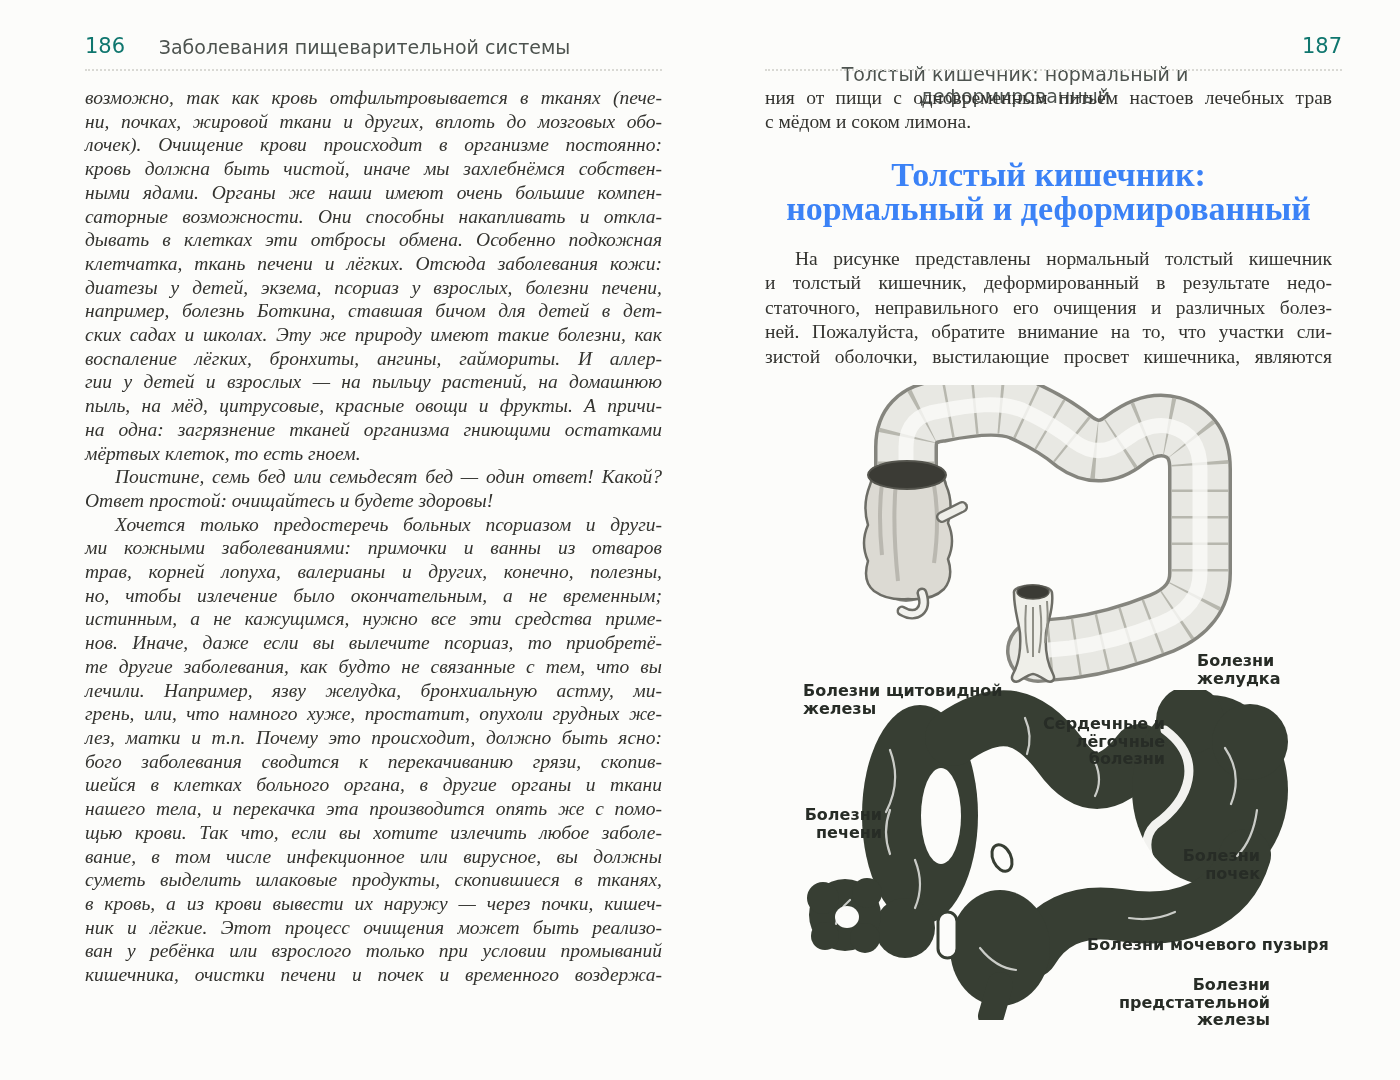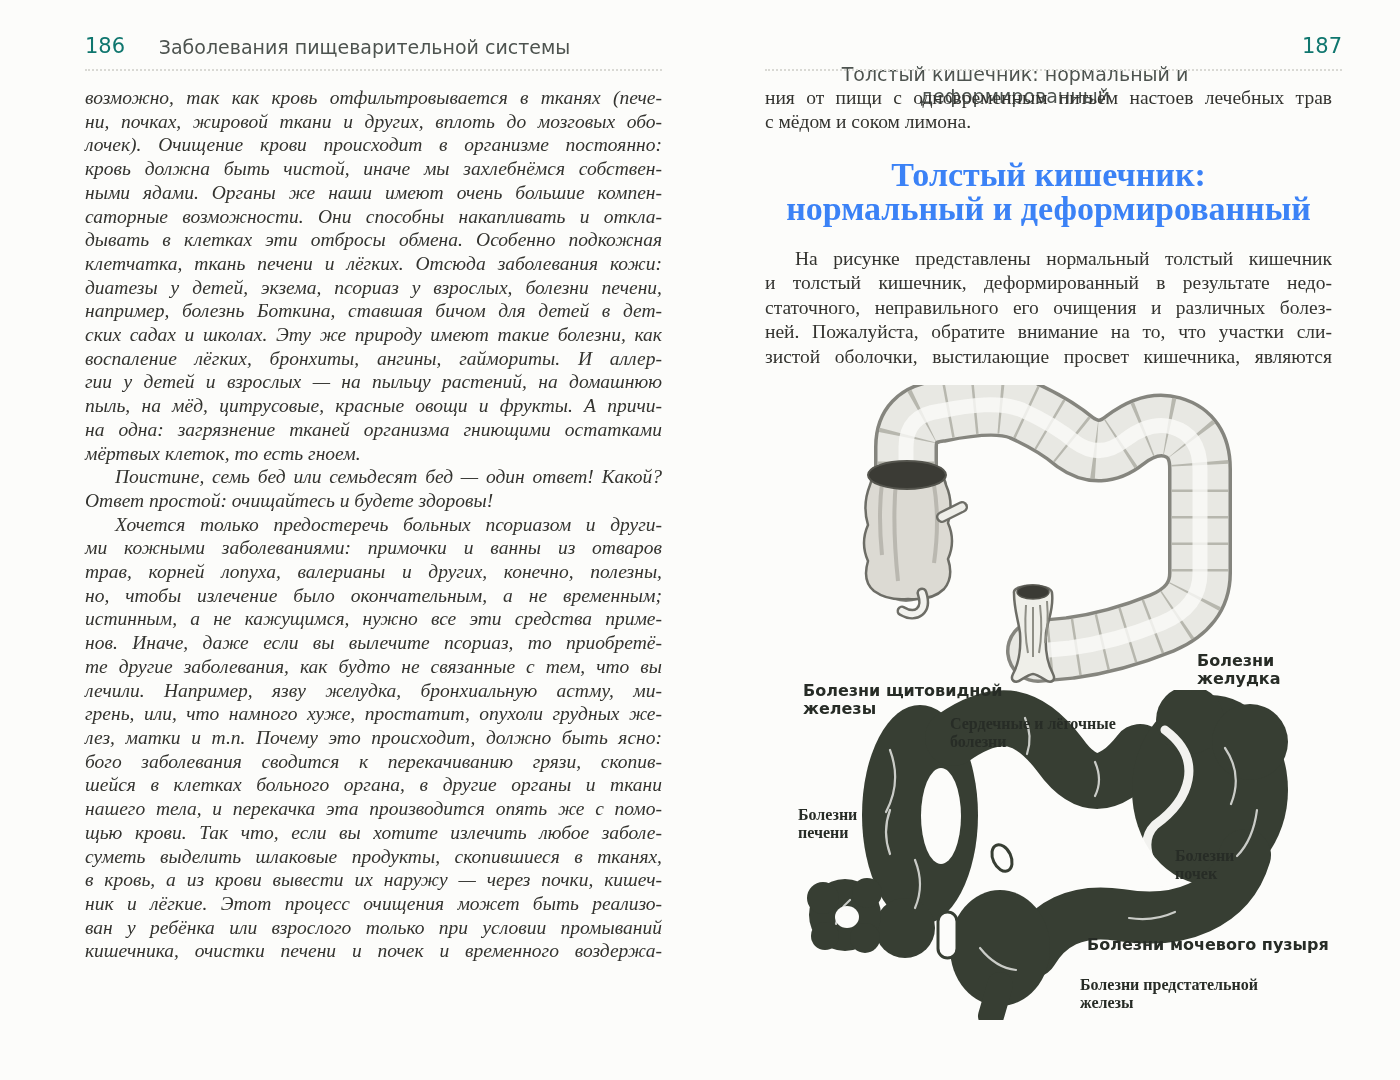--- a/index.html
+++ b/index.html
@@ -39,21 +39,21 @@
     text-align:center;font-weight:bold;
     font-size:34px;line-height:34px;color:#3b82f6;
     font-family:"Liberation Serif",serif;
   }
   .figlabel{
     position:absolute;
     font-family:"DejaVu Sans",sans-serif;
     font-weight:bold;font-size:16px;line-height:17.5px;
     color:#272c26;
   }
-  .figlabel.ctr{text-align:left;font-family:Liberation Serif, serif;}
+  .figlabel.ctr{text-align:right;}
   svg{position:absolute;display:block;}
 </style>
 </head>
 <body>
 
 <div class="pagenum" style="left:85px;">186</div>
 <div class="runhead center" style="left:76px;width:577px;">Заболевания пищеварительной системы</div>
 <div class="headrule" style="left:85px;width:577px;"></div>
 
 <div class="bodycol" style="left:85px;top:86px;width:577px;font-style:italic;">
@@ -87,20 +87,21 @@
       <div class="tline">истинным, а не кажущимся, нужно все эти средства приме-</div>
       <div class="tline">нов. Иначе, даже если вы вылечите псориаз, то приобретё-</div>
       <div class="tline">те другие заболевания, как будто не связанные с тем, что вы</div>
       <div class="tline">лечили. Например, язву желудка, бронхиальную астму, ми-</div>
       <div class="tline">грень, или, что намного хуже, простатит, опухоли грудных же-</div>
       <div class="tline">лез, матки и т.п. Почему это происходит, должно быть ясно:</div>
       <div class="tline">бого заболевания сводится к перекачиванию грязи, скопив-</div>
       <div class="tline">шейся в клетках больного органа, в другие органы и ткани</div>
       <div class="tline">нашего тела, и перекачка эта производится опять же с помо-</div>
       <div class="tline">щью крови. Так что, если вы хотите излечить любое заболе-</div>
+      <div class="tline">вание, в том числе инфекционное или вирусное, вы должны</div>
       <div class="tline">суметь выделить шлаковые продукты, скопившиеся в тканях,</div>
       <div class="tline">в кровь, а из крови вывести их наружу — через почки, кишеч-</div>
       <div class="tline">ник и лёгкие. Этот процесс очищения может быть реализо-</div>
       <div class="tline">ван у ребёнка или взрослого только при условии промываний</div>
       <div class="tline">кишечника, очистки печени и почек и временного воздержа-</div>
     </div>
   </div>
 
 <div class="runhead center" style="left:765px;width:500px;margin-top:27px;">Толстый кишечник: нормальный и деформированный</div>
 <div class="pagenum" style="left:1292px;width:50px;text-align:right;">187</div>

